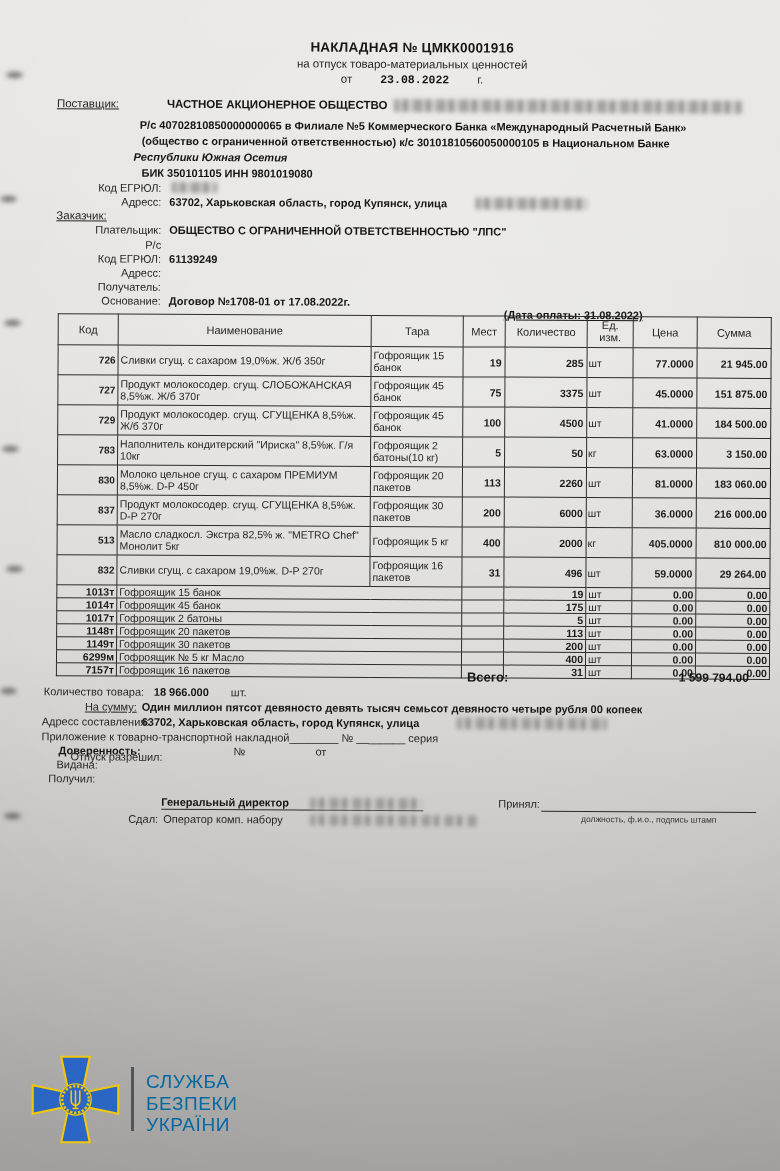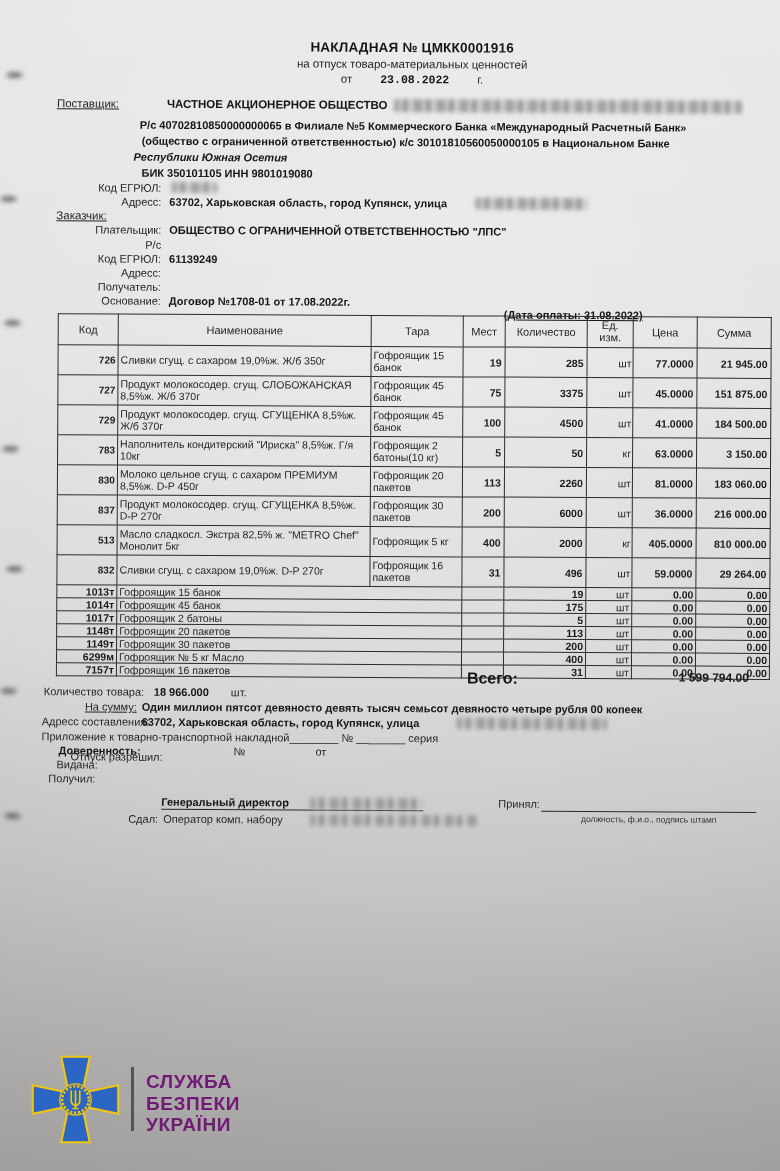--- a/index.html
+++ b/index.html
@@ -32,29 +32,29 @@
   .bmark{position:absolute;width:17px;height:6px;background:#4c4c4a;border-radius:50%;filter:blur(2.6px);opacity:.75;}
   
   #items-table{position:absolute;left:57px;top:315px;border-collapse:collapse;table-layout:fixed;width:713px;background:transparent;}
   #items-table td,#items-table th{border:1.5px solid #2d2d2d;overflow:hidden;}
   #items-table th{font-size:11px;font-weight:400;height:30px;text-align:center;padding:0 1px;}
   .th-unit{white-space:pre-line;line-height:1.05;}
   #items-table tbody.main td{height:27px;vertical-align:middle;}
   .c-code{text-align:right;padding-right:2px;font-weight:bold;font-size:10px;color:#1a1a1a;}
   .c-name,.c-tara{font-size:10.5px;line-height:1.08;padding:1px 2px;white-space:normal;}
   .c-num{text-align:right;padding-right:3px;font-weight:bold;font-size:10.5px;color:#1a1a1a;}
-  .c-unit{text-align:right;font-size:10.5px;}
+  .c-unit{text-align:left;font-size:10.5px;}
   #items-table tbody.sum td{height:12px;font-size:10.5px;line-height:1;padding:0 2px;vertical-align:middle;}
   #items-table tbody.sum .c-name{white-space:nowrap;}
   
   .cap{font-size:8.5px;color:#333;}
   .uline{position:absolute;border-bottom:1.3px solid #2a2a2a;height:0;}
   
   #sbu{position:absolute;left:0;top:1040px;width:300px;height:131px;}
-  #sbu-text{position:absolute;left:146px;top:31px;font-weight:bold;font-size:19px;line-height:21.5px;letter-spacing:.6px;color:#701a75;}
+  #sbu-text{position:absolute;left:146px;top:31px;font-weight:normal;font-size:19px;line-height:21.5px;letter-spacing:.6px;color:#0369a1;}
   #sbu-bar{position:absolute;left:131px;top:27px;width:3px;height:64px;background:#42464b;opacity:.85;}
 </style>
 </head>
 <body>
 
 <div id="photo-shade"></div>
 
 <div class="bmark" style="left:6px;top:72px;"></div>
 <div class="bmark" style="left:0px;top:196px;"></div>
 <div class="bmark" style="left:4px;top:320px;"></div>
@@ -260,21 +260,21 @@
         <td class="c-name" colspan="2">Гофроящик 16 пакетов</td>
         <td></td>
         <td class="c-num">31</td>
         <td class="c-unit">шт</td>
         <td class="c-num">0.00</td>
         <td class="c-num">0.00</td>
       </tr>
     </tbody>
   </table>
 
-  <span class="abs val" style="left:468px;top:669px;font-size:16px;">Всего:</span>
+  <span class="abs val" style="left:468px;top:669px;font-size:13px;">Всего:</span>
   <span class="abs val" style="left:555px;top:669px;width:195px;text-align:right;font-size:12px;">1 599 794.00</span>
 
   <span class="abs fs11" style="left:45px;top:687px;">Количество товара:</span>
   <span class="abs fs11 val" style="left:155px;top:687px;">18 966.000</span>
   <span class="abs fs11" style="left:232px;top:687px;">шт.</span>
 
   <span class="abs fs11" style="left:0;top:702px;width:138px;text-align:right;text-decoration:underline;">На сумму:</span>
   <span class="abs fs11 val" style="left:143px;top:702px;">Один миллион пятсот девяносто девять тысяч семьсот девяносто четыре рубля 00 копеек</span>
 
   <span class="abs fs11" style="left:43px;top:717px;">Адресс составления:</span>

